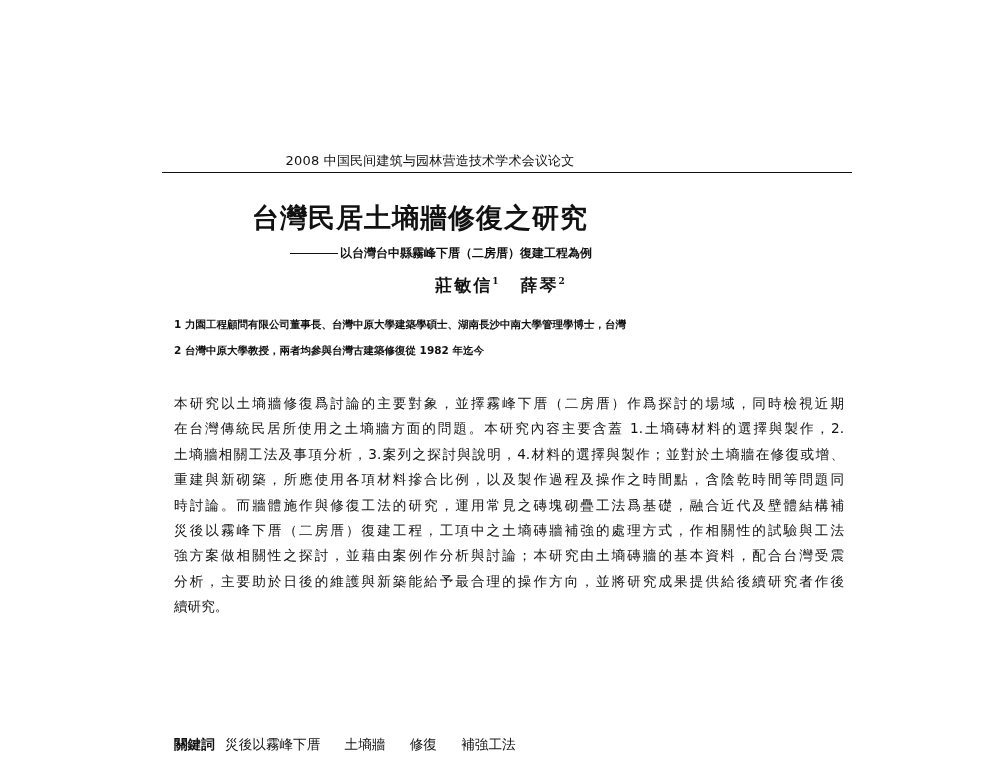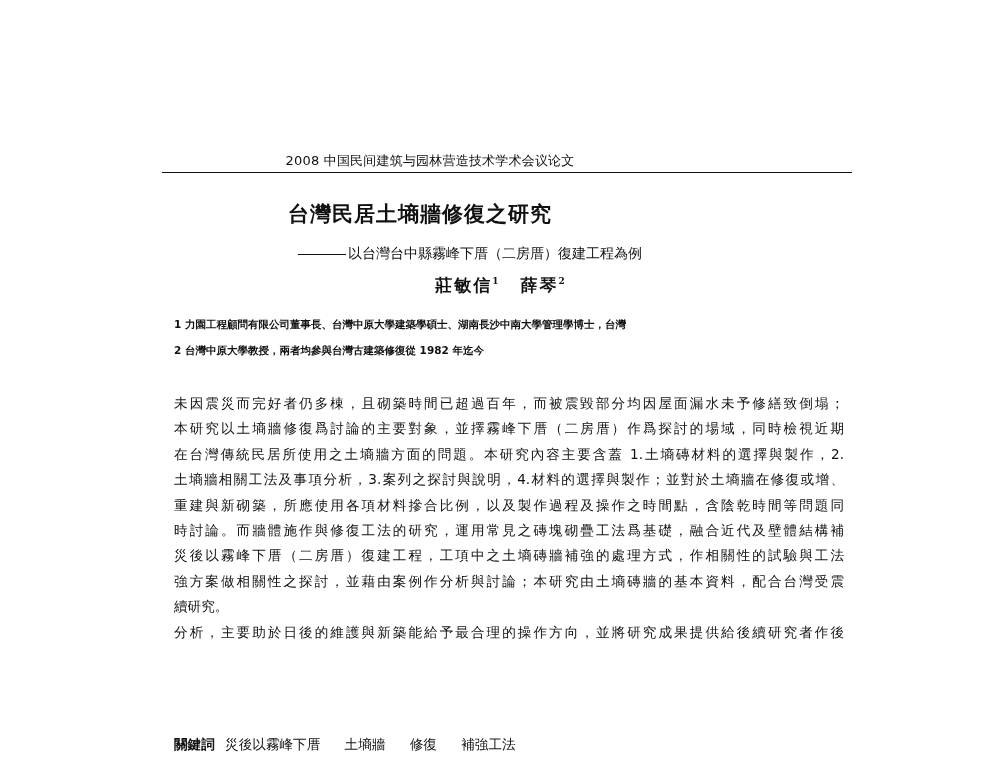--- a/index.html
+++ b/index.html
@@ -1,20 +1,20 @@
 <!DOCTYPE html>
 <html><head>
   <meta charset="utf-8">
   <style>
     html, body { margin:0; padding:0; background:#ffffff; }
     body { width:1000px; height:760px; position:relative; overflow:hidden; color:#111; font-family:"DejaVu Sans", sans-serif; }
     .running-head { position:absolute; left:0; width:860px; top:152px; text-align:center; font-size:13px; letter-spacing:0.2px; color:#111; }
     .head-rule { position:absolute; left:162px; width:690px; top:172px; height:0; border-top:1.5px solid #111; }
-    .title { position:absolute; left:0; width:840px; top:200px; text-align:center; font-size:21px; font-weight:bold; letter-spacing:1px; }
-    .subtitle { position:absolute; left:298px; top:245px; font-size:14px; font-weight:normal; white-space:nowrap; }
+    .title { position:absolute; left:0; width:840px; top:200px; text-align:center; font-size:27px; font-weight:bold; letter-spacing:1px; }
+    .subtitle { position:absolute; left:290px; top:245px; font-size:12px; font-weight:bold; white-space:nowrap; }
     .subtitle .dash { display:inline-block; width:48px; border-top:1.5px solid #111; vertical-align:middle; margin-right:2px; }
     .authors { position:absolute; left:0; width:1000px; top:274px; text-align:center; font-size:17px; font-weight:bold; font-family:"DejaVu Serif", serif; letter-spacing:2px; }
     .authors sup { font-size:9px; letter-spacing:0; }
     .authors .gap { display:inline-block; width:22px; }
     .affil { position:absolute; left:174px; font-size:10.5px; font-weight:bold; white-space:nowrap; }
     .affil.a1 { top:318px; }
     .affil.a2 { top:344px; }
     .abstract { position:absolute; left:174px; top:391px; width:670px; font-size:13.6px; line-height:25.4px; }
     .abstract .line { display:block; white-space:nowrap; text-align:justify; text-align-last:justify; height:25.4px; }
     .abstract .line.last { text-align-last:left; }
@@ -36,30 +36,29 @@
 </div>
 
 <div class="authors">
   <span>莊敏信</span><sup>1</sup><span class="gap"></span><span>薛琴</span><sup>2</sup>
 </div>
 
 <div class="affil a1">1 力園工程顧問有限公司董事長、台灣中原大學建築學碩士、湖南長沙中南大學管理學博士，台灣</div>
 <div class="affil a2">2 台灣中原大學教授，兩者均參與台灣古建築修復從 1982 年迄今</div>
 
 <div class="abstract">
-  <span class="line">未因震災而完好者仍多棟，且砌築時間已超過百年，而被震毀部分均因屋面漏水未予修繕致倒塌；</span>
   <span class="line">本研究以土墒牆修復爲討論的主要對象，並擇霧峰下厝（二房厝）作爲探討的場域，同時檢視近期</span>
   <span class="line">在台灣傳統民居所使用之土墒牆方面的問題。本研究內容主要含蓋 1.土墒磚材料的選擇與製作，2.</span>
   <span class="line">土墒牆相關工法及事項分析，3.案列之探討與說明，4.材料的選擇與製作；並對於土墒牆在修復或增、</span>
   <span class="line">重建與新砌築，所應使用各項材料摻合比例，以及製作過程及操作之時間點，含陰乾時間等問題同</span>
   <span class="line">時討論。而牆體施作與修復工法的研究，運用常見之磚塊砌疊工法爲基礎，融合近代及壁體結構補</span>
   <span class="line">災後以霧峰下厝（二房厝）復建工程，工項中之土墒磚牆補強的處理方式，作相關性的試驗與工法</span>
   <span class="line">強方案做相關性之探討，並藉由案例作分析與討論；本研究由土墒磚牆的基本資料，配合台灣受震</span>
+  <span class="line">分析，主要助於日後的維護與新築能給予最合理的操作方向，並將研究成果提供給後續研究者作後</span>
   <span class="line last">續研究。</span>
-  <span class="line">分析，主要助於日後的維護與新築能給予最合理的操作方向，並將研究成果提供給後續研究者作後</span>
 </div>
 
 <div class="keywords">
   <span class="kw-label">關鍵詞</span>
   <span class="kw">災後以霧峰下厝</span>
   <span class="kw">土墒牆</span>
   <span class="kw">修復</span>
   <span class="kw">補強工法</span>
 </div>
 

